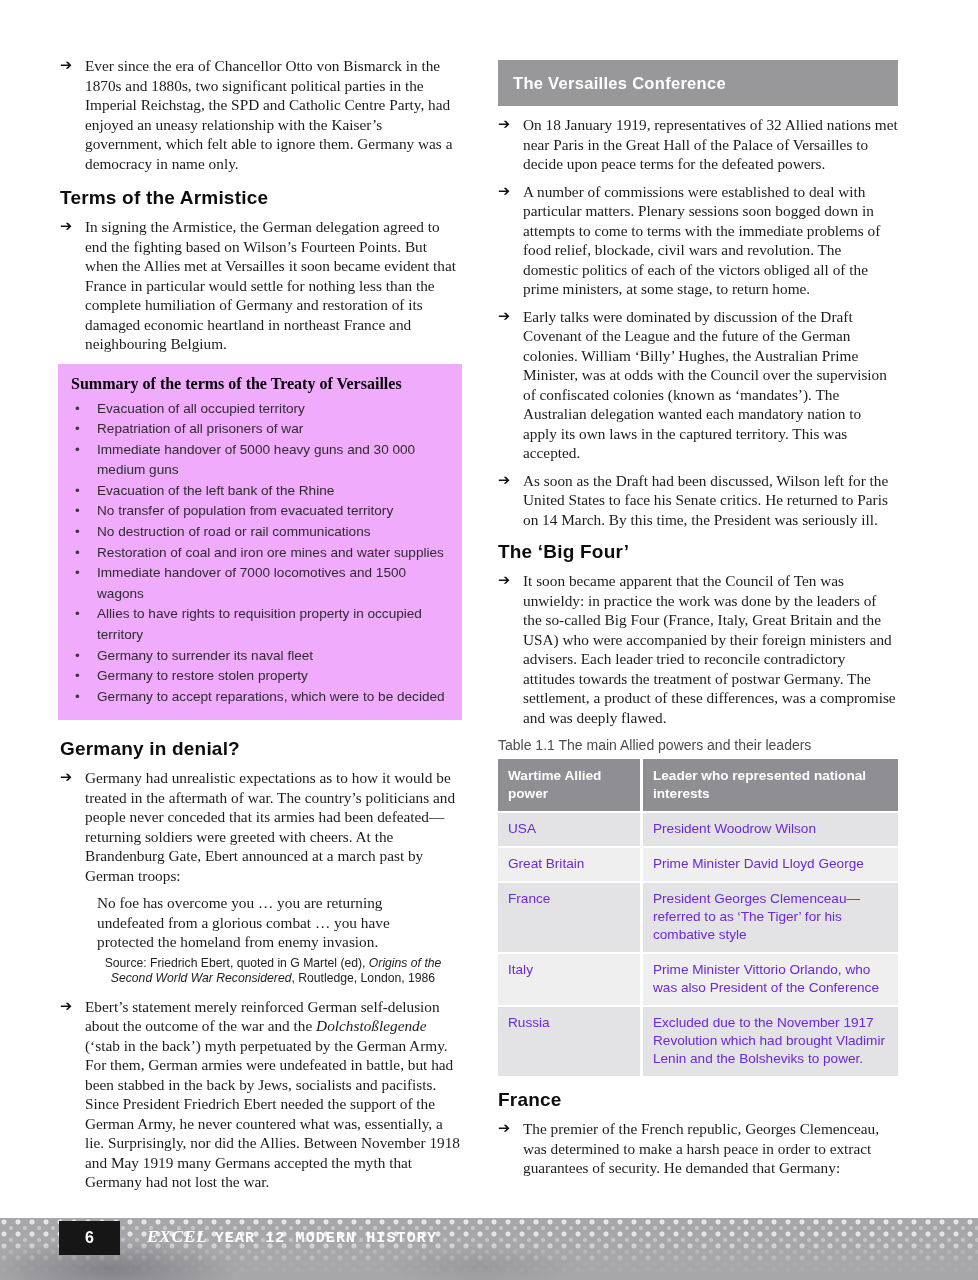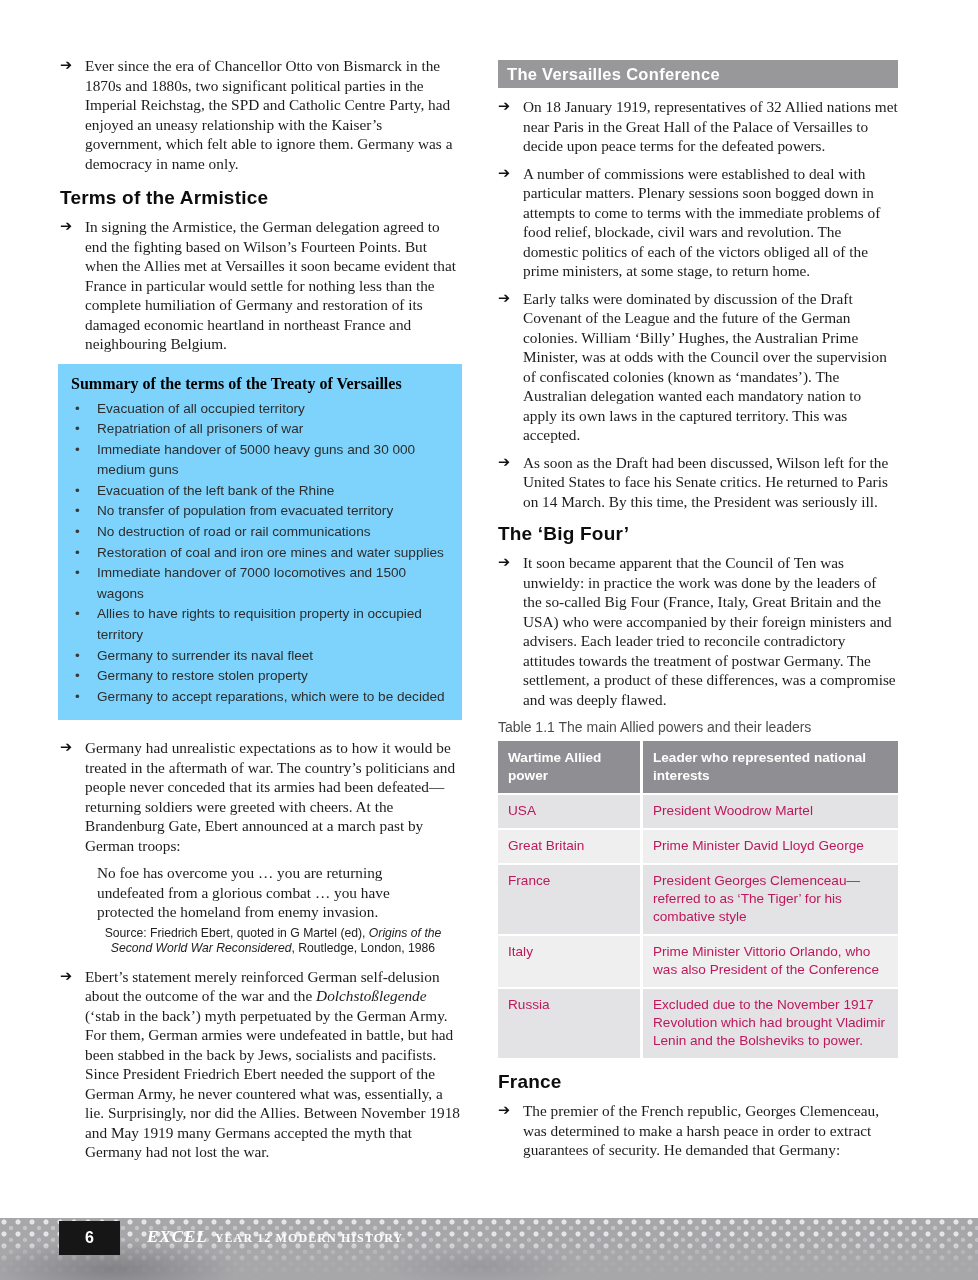--- a/index.html
+++ b/index.html
@@ -17,47 +17,47 @@
   .abullet .arrow { flex:0 0 25px; font-family:"DejaVu Sans", sans-serif;
                     font-weight:bold; font-size:14.5px; line-height:19.5px; color:#111; }
   .abullet .btxt { flex:1; font-size:15.3px; line-height:19.5px; }
 
   
   h2.subhead { font-family:"Liberation Sans", sans-serif; font-weight:bold;
                font-size:19px; color:#0d0d0d; letter-spacing:.2px;
                margin:4px 0 8px 0; }
 
   
-  .summary-box { background:#7dd3fc; padding:11px 12px 13px 13px;
+  .summary-box { background:#f0abfc; padding:11px 12px 13px 13px;
                  margin:10px 0 18px -2px; width:404px; }
   .summary-box .box-title { font-family:"Liberation Serif", serif; font-weight:bold;
                             font-size:16px; color:#000; margin-bottom:6px; }
   .sb-item { display:flex; font-family:"Liberation Sans", sans-serif;
              font-size:13.6px; line-height:20.6px; color:#2d2d2d; }
   .sb-item .dot { flex:0 0 26px; padding-left:4px; color:#3a3a3a; }
   .sb-item .itxt { flex:1; }
 
   
   .quote { margin:2px 0 4px 37px; width:338px; font-size:15.3px; line-height:19.5px; }
   .source { margin:2px 0 10px 37px; width:352px; font-family:"Liberation Sans", sans-serif;
             font-size:12.2px; line-height:15.5px; color:#222;text-align:center; }
 
   
-  .section-bar { background:#98989b; height:28px; margin-bottom:9px;
-                 display:flex; align-items:center; padding-left:9px; }
+  .section-bar { background:#98989b; height:46px; margin-bottom:9px;
+                 display:flex; align-items:center; padding-left:15px; }
   .section-bar span { font-family:"Liberation Sans", sans-serif; font-weight:bold;
                       font-size:16.5px; color:#fff; letter-spacing:.3px; }
 
   
   .tbl-caption { font-family:"Liberation Sans", sans-serif; font-size:14px;
                  color:#4c4c4e; margin:4px 0 6px 0; }
   .tbl { width:400px; margin-bottom:13px; }
   .t-row { display:flex; margin-bottom:2px; }
   .t-cell { font-family:"Liberation Sans", sans-serif; font-size:13.6px;
-            line-height:18px; color:#be185d; padding:7px 10px 8px 10px; }
+            line-height:18px; color:#6d28d9; padding:7px 10px 8px 10px; }
   .t-c1 { flex:0 0 142px; margin-right:3px; }
   .t-c2 { flex:1; }
   .t-head .t-cell { background:#8f8f93; color:#fff; font-weight:bold; padding:8px 10px; }
   .t-body .t-row:nth-child(odd)  .t-cell { background:#e3e3e5; }
   .t-body .t-row:nth-child(even) .t-cell { background:#efeff0; }
 
   .ital { font-style:italic; }
 
   
   .footer { position:absolute; left:0; top:1218px; width:978px; height:62px;
@@ -72,22 +72,22 @@
   .footer .grunge2 { position:absolute; left:380px; top:28px; width:200px; height:34px;
             background:radial-gradient(ellipse at 50% 60%, rgba(120,120,125,.30), rgba(120,120,125,0) 70%); }
   .page-num-box { position:absolute; left:59px; top:3px; width:61px; height:34px;
                   background:#161616; display:flex; align-items:center; justify-content:center; }
   .page-num-box span { font-family:"Liberation Sans", sans-serif; font-weight:bold;
                        font-size:16px; color:#fff; }
   .footer-brand { position:absolute; left:147px; top:9px; white-space:nowrap; }
   .footer-brand .brand { font-family:"Liberation Serif", serif; font-style:italic;
                          font-weight:bold; font-size:17px; color:#fff; letter-spacing:1px;
                          margin-right:7px; }
-  .footer-brand .series { font-family:Liberation Serif, serif; font-weight:bold;
-                          font-size:12px; color:#fdfdfd; letter-spacing:1.1px; }
+  .footer-brand .series { font-family:Liberation Mono, monospace; font-weight:bold;
+                          font-size:15px; color:#fdfdfd; letter-spacing:1.1px; }
 
   .mb14 { margin-bottom:14px; } .mb12 { margin-bottom:12px; } .mb10 { margin-bottom:10px; }
 </style>
 </head>
 <body>
 
 <div class="page">
 
   <div class="col col-left">
 
@@ -148,20 +148,21 @@
       <div class="sb-item">
           <span class="dot">•</span>
           <span class="itxt">Germany to restore stolen property</span>
         </div>
       <div class="sb-item">
           <span class="dot">•</span>
           <span class="itxt">Germany to accept reparations, which were to be decided</span>
         </div>
     </div>
 
+    <h2 class="subhead">Germany in denial?</h2>
 
     <div class="abullet">
       <span class="arrow">➔</span>
       <div class="btxt">Germany had unrealistic expectations as to how it would be treated in the aftermath of war. The country’s politicians and people never conceded that its armies had been defeated—returning soldiers were greeted with cheers. At the Brandenburg Gate, Ebert announced at a march past by German troops:</div>
     </div>
 
     <div class="quote">No foe has overcome you … you are returning undefeated from a glorious combat … you have protected the homeland from enemy invasion.</div>
 
     <div class="source"><span>Source: Friedrich Ebert, quoted in G Martel (ed), </span><span class="ital">Origins of the Second World War Reconsidered</span><span>, Routledge, London, 1986</span></div>
 
@@ -210,21 +211,21 @@
     <div class="tbl">
       <div class="t-head">
         <div class="t-row">
           <div class="t-cell t-c1">Wartime Allied power</div>
           <div class="t-cell t-c2">Leader who represented national interests</div>
         </div>
       </div>
       <div class="t-body">
         <div class="t-row">
           <div class="t-cell t-c1">USA</div>
-          <div class="t-cell t-c2">President Woodrow Martel</div>
+          <div class="t-cell t-c2">President Woodrow Wilson</div>
         </div>
         <div class="t-row">
           <div class="t-cell t-c1">Great Britain</div>
           <div class="t-cell t-c2">Prime Minister David Lloyd George</div>
         </div>
         <div class="t-row">
           <div class="t-cell t-c1">France</div>
           <div class="t-cell t-c2">President Georges Clemenceau—referred to as ‘The Tiger’ for his combative style</div>
         </div>
         <div class="t-row">

